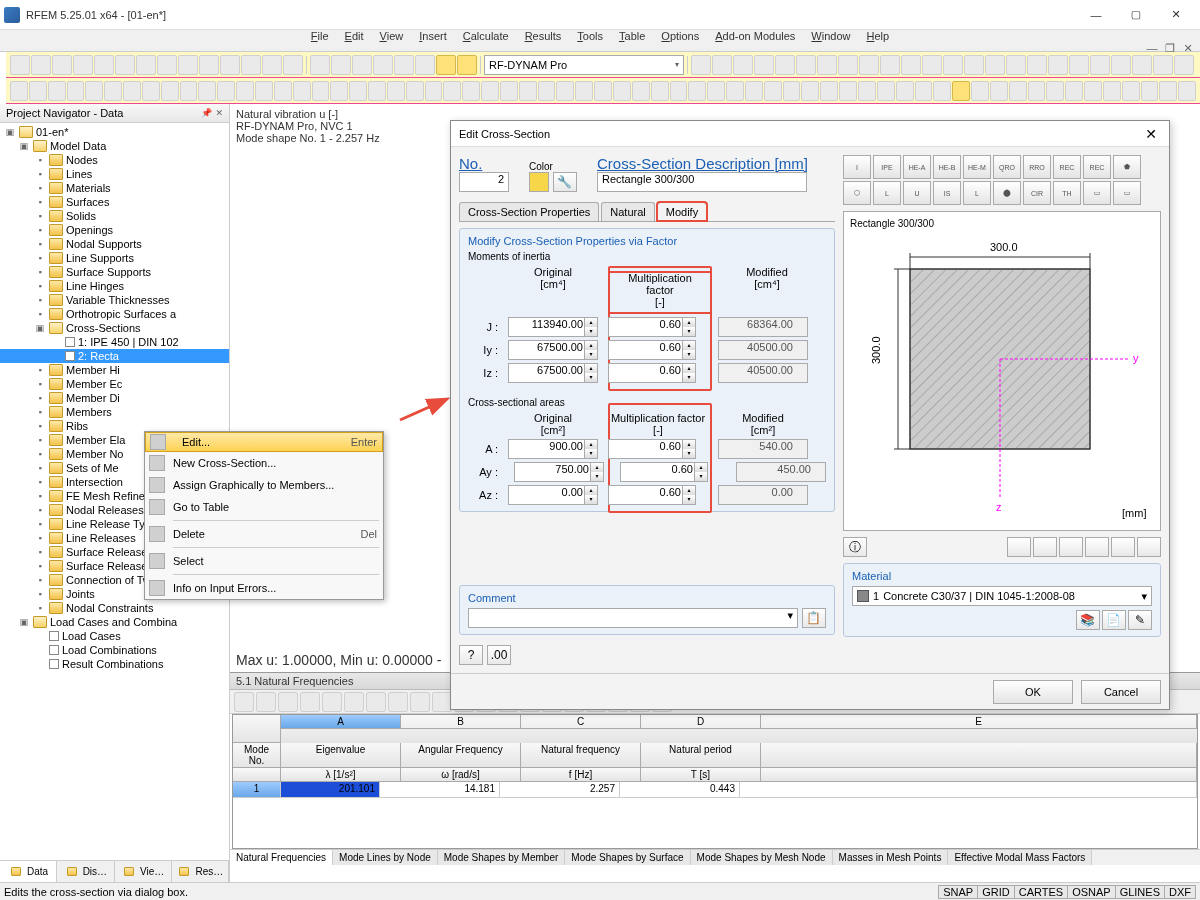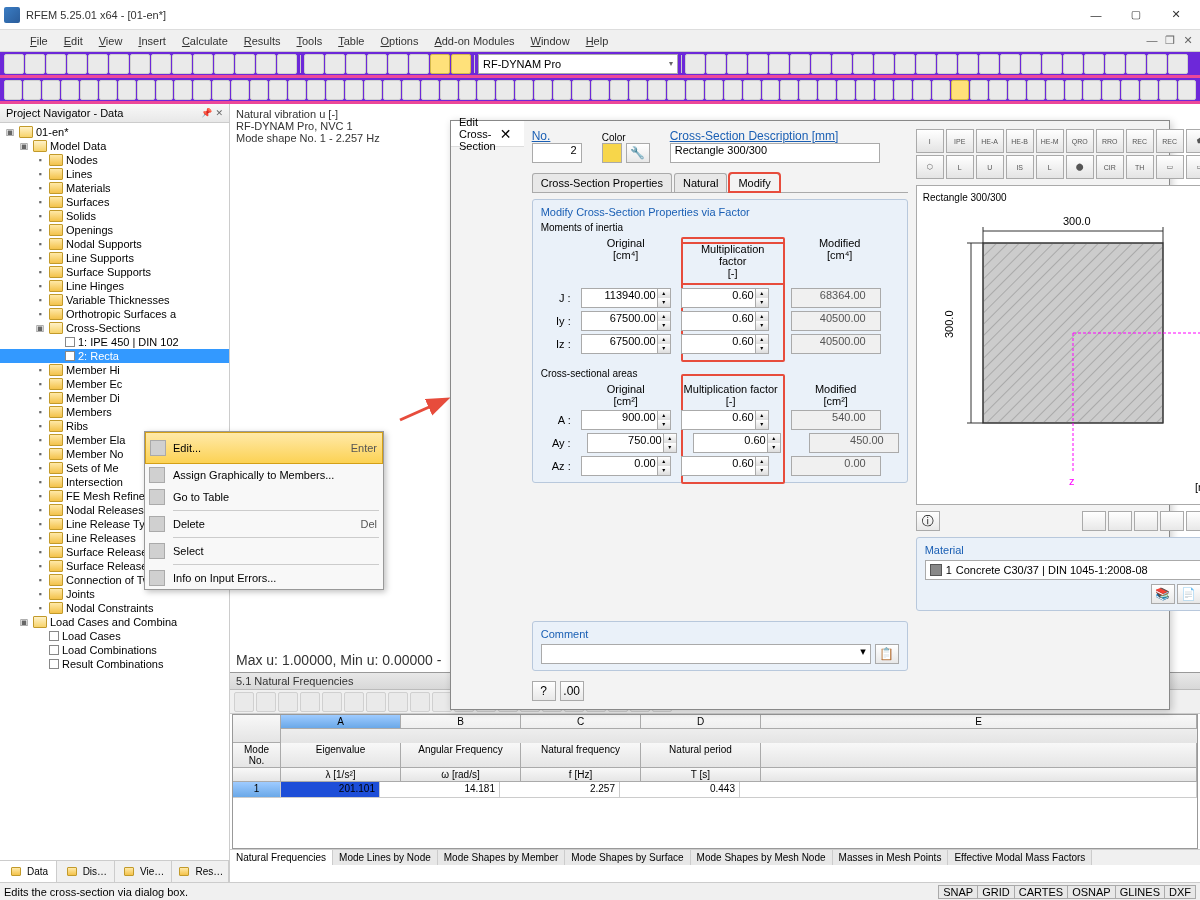--- a/index.html
+++ b/index.html
@@ -6,28 +6,28 @@
 body { background: #fff; width: 1200px; height: 900px; overflow: hidden; position: relative; }
 
 
 .titlebar { height: 30px; background: #fff; border-bottom: 1px solid #ddd; display: flex; align-items: center; padding: 0 4px; }
 .titlebar .app-icon { width: 16px; height: 16px; background: linear-gradient(135deg,#3b7dc4,#2a5c9a); margin-right: 6px; border-radius: 2px; }
 .titlebar .title { flex: 1; color: #333; }
 .titlebar .win-btns { display: flex; gap: 0; }
 .titlebar .win-btn { width: 40px; height: 28px; display: flex; align-items: center; justify-content: center; color: #333; cursor: pointer; }
 
 
-.menubar { height: 22px; background: #f0f0f0; border-bottom: 1px solid #ccc; display: flex; align-items: center; padding: 0 4px; }
+.menubar { height: 22px; background: #f0f0f0; border-bottom: 1px solid #ccc; display: flex; align-items: center; padding: 0 4px; flex-direction: column; }
 .menubar .menu-item { padding: 2px 8px; color: #333; cursor: pointer; }
 .menubar .menu-item u { text-decoration: underline; }
 .menubar .doc-ctrl { margin-left: auto; display: flex; gap: 2px; }
 .menubar .doc-ctrl span { width: 16px; text-align: center; color: #666; cursor: pointer; }
 
 
-.toolbar { height: 26px; background: #6d28d9; border-bottom: 3px solid #ec4899; display: flex; align-items: center; padding: 0 4px; gap: 1px; }
+.toolbar { height: 26px; background: #fef9c3; border-bottom: 1px solid #ec4899; display: flex; align-items: center; padding: 0 4px; gap: 1px; margin-left: 6px; }
 .tb-btn { width: 20px; height: 20px; background: #eaeaea; border: 1px solid #d0d0d0; border-radius: 2px; display: inline-flex; align-items: center; justify-content: center; font-size: 9px; color: #555; cursor: pointer; }
 .tb-btn.y { background: #ffe17a; border-color: #d4b84a; }
 .tb-sep { width: 1px; height: 18px; background: #ccc; margin: 0 2px; }
 .tb-combo { height: 20px; border: 1px solid #aaa; background: #fff; padding: 0 18px 0 4px; display: inline-flex; align-items: center; min-width: 200px; position: relative; }
 .tb-combo::after { content: "▾"; position: absolute; right: 4px; color: #666; font-size: 8px; }
 
 
 .workspace { display: flex; height: calc(900px - 30px - 22px - 26px - 26px - 18px); }
 .left-panel { width: 230px; border-right: 1px solid #ccc; display: flex; flex-direction: column; background: #fff; }
 .panel-header { background: linear-gradient(#f8f8f8,#e8e8e8); border-bottom: 1px solid #ccc; padding: 3px 6px; font-size: 11px; display: flex; align-items: center; }
@@ -67,29 +67,29 @@
 .tables-tabs { height: 16px; border-top: 1px solid #ccc; display: flex; background: #f0f0f0; overflow: hidden; }
 .tables-tab { padding: 2px 6px; border-right: 1px solid #ccc; font-size: 10px; white-space: nowrap; cursor: pointer; background: #e8e8e8; }
 .tables-tab.active { background: #fff; }
 
 
 .statusbar { height: 18px; background: #f0f0f0; border-top: 1px solid #ccc; display: flex; align-items: center; font-size: 10px; padding: 0 4px; }
 .status-cells { margin-left: auto; display: flex; gap: 0; }
 .status-cell { border: 1px solid #aaa; padding: 0 4px; margin-left: -1px; background: #e8e8e8; }
 
 
-.dialog { position: absolute; top: 120px; left: 450px; width: 720px; height: 590px; background: #f3f3f3; border: 1px solid #888; box-shadow: 2px 2px 8px rgba(0,0,0,0.2); z-index: 100; display: flex; flex-direction: row; }
+.dialog { position: absolute; top: 120px; left: 450px; width: 720px; height: 590px; background: #f3f3f3; border: 1px solid #888; box-shadow: 2px 2px 8px rgba(0,0,0,0.2); z-index: 100; display: flex; flex-direction: column; }
 .dlg-title { height: 26px; background: #fff; border-bottom: 1px solid #ddd; display: flex; align-items: center; padding: 0 8px; }
 .dlg-title .t { flex: 1; }
 .dlg-close { width: 20px; text-align: center; cursor: pointer; font-size: 14px; }
 .dlg-body { flex: 1; padding: 8px; display: flex; gap: 8px; }
 .dlg-left { flex: 1; display: flex; flex-direction: column; gap: 6px; }
 .dlg-right { width: 320px; display: flex; flex-direction: column; gap: 6px; }
 .dlg-row1 { display: flex; gap: 20px; align-items: flex-end; }
-.lbl-link { color: #1a5fb4; text-decoration: underline; font-size: 12px; }
+.lbl-link { color: #1a5fb4; text-decoration: underline; font-size: 15px; }
 .num-field { width: 50px; height: 20px; border: 1px solid #aaa; background: #fff; text-align: right; padding: 0 4px; }
 .color-sw { width: 20px; height: 20px; background: #f7d64a; border: 1px solid #aaa; }
 .lib-btn { width: 24px; height: 20px; border: 1px solid #aaa; background: linear-gradient(#fff,#e8e8e8); display: flex; align-items: center; justify-content: center; font-size: 12px; }
 .desc-field { width: 210px; height: 20px; border: 1px solid #aaa; background: #fff; padding: 0 4px; }
 .tabs { display: flex; border-bottom: 1px solid #aaa; margin-top: 4px; }
 .tab { padding: 3px 8px; border: 1px solid #aaa; border-bottom: none; background: #e8e8e8; margin-right: 2px; cursor: pointer; border-radius: 3px 3px 0 0; }
 .tab.active { background: #f3f3f3; }
 .tab.hl { outline: 2px solid #e74c3c; outline-offset: -1px; }
 .group { background: #eaf1f9; border: 1px solid #b8c8dc; border-radius: 3px; padding: 6px 8px; }
 .group-title { color: #1a5fb4; font-size: 11px; margin-bottom: 4px; }
@@ -102,21 +102,21 @@
 .sec-btn { width: 28px; height: 24px; border: 1px solid #aaa; background: linear-gradient(#fff,#e4e4e4); font-size: 7px; display: flex; align-items: center; justify-content: center; color: #555; cursor: pointer; }
 .preview-box { border: 1px solid #aaa; background: #fff; height: 320px; position: relative; padding: 6px; }
 .preview-title { font-size: 10px; }
 .mat-combo { height: 20px; border: 1px solid #aaa; background: #fff; display: flex; align-items: center; padding: 0 4px; gap: 4px; }
 .dlg-footer { height: 36px; border-top: 1px solid #ccc; display: flex; align-items: center; justify-content: flex-end; padding: 0 8px; gap: 8px; }
 .btn { width: 80px; height: 24px; border: 1px solid #aaa; background: linear-gradient(#fff,#e4e4e4); cursor: pointer; }
 
 
 .ctx-menu { position: absolute; top: 431px; left: 144px; width: 240px; background: #f8f8f8; border: 1px solid #999; box-shadow: 2px 2px 6px rgba(0,0,0,0.25); z-index: 200; }
 .ctx-item { display: flex; align-items: center; height: 22px; padding: 0 6px 0 28px; cursor: pointer; position: relative; }
-.ctx-item:hover, .ctx-item.hover { background: linear-gradient(#ffe9a8,#fcd254); border: 1px solid #d4a017; padding: 0 5px 0 27px; height: 32px; }
+.ctx-item:hover, .ctx-item.hover { background: linear-gradient(#ffe9a8,#fcd254); border: 1px solid #d4a017; padding: 0 5px 0 36px; height: 20px; }
 .ctx-item .shortcut { margin-left: auto; color: #555; }
 .ctx-icon { position: absolute; left: 4px; width: 16px; height: 16px; background: #d0d0d0; border: 1px solid #aaa; }
 .ctx-sep { height: 1px; background: #ccc; margin: 2px 4px 2px 28px; }
 
 
 .red-arrow { position: absolute; top: 395px; left: 395px; z-index: 50; }
 </style>
 </head>
 <body>
 
@@ -593,20 +593,24 @@
       </marker>
     </defs>
   <line x1="5" y1="25" x2="50" y2="5" stroke="#e74c3c" stroke-width="3" marker-end="url(#ah)"></line>
 </svg>
 
 <div class="ctx-menu" id="ctxmenu">
     <div class="ctx-item hover">
       <span class="ctx-icon"></span>
       <span>Edit...</span>
       <span class="shortcut">Enter</span>
+    </div>
+    <div class="ctx-item ">
+      <span class="ctx-icon"></span>
+      <span>New Cross-Section...</span>
     </div>
     <div class="ctx-item ">
       <span class="ctx-icon"></span>
       <span>Assign Graphically to Members...</span>
     </div>
     <div class="ctx-item ">
       <span class="ctx-icon"></span>
       <span>Go to Table</span>
     </div>
     <div class="ctx-sep"></div>

